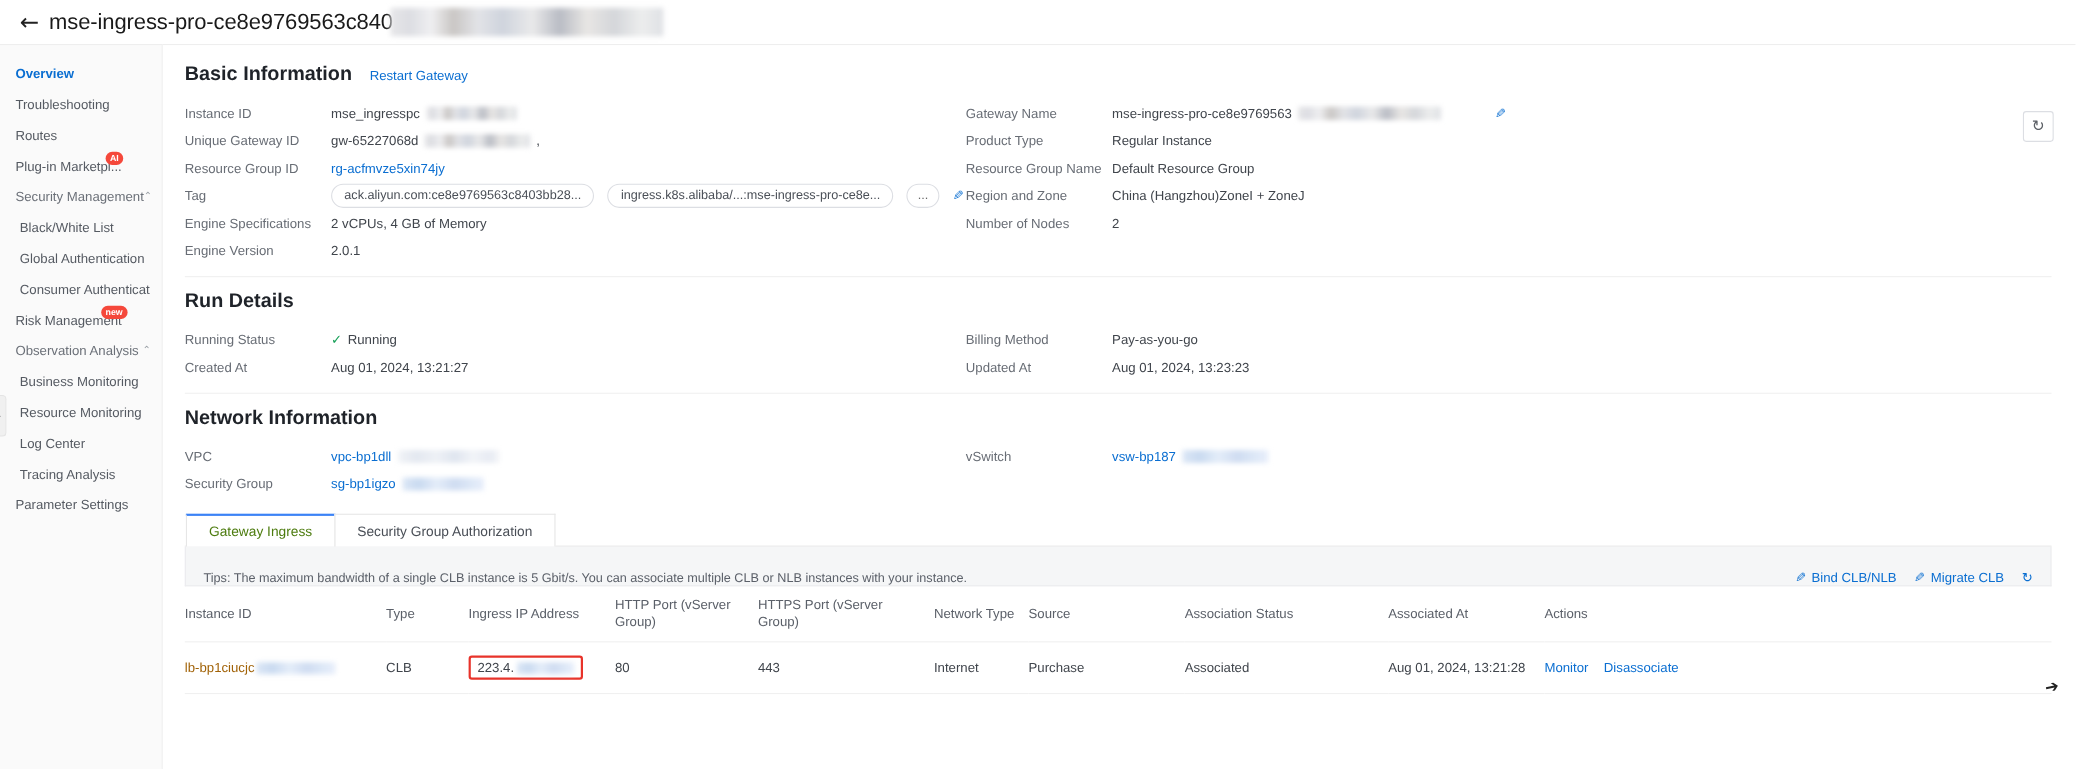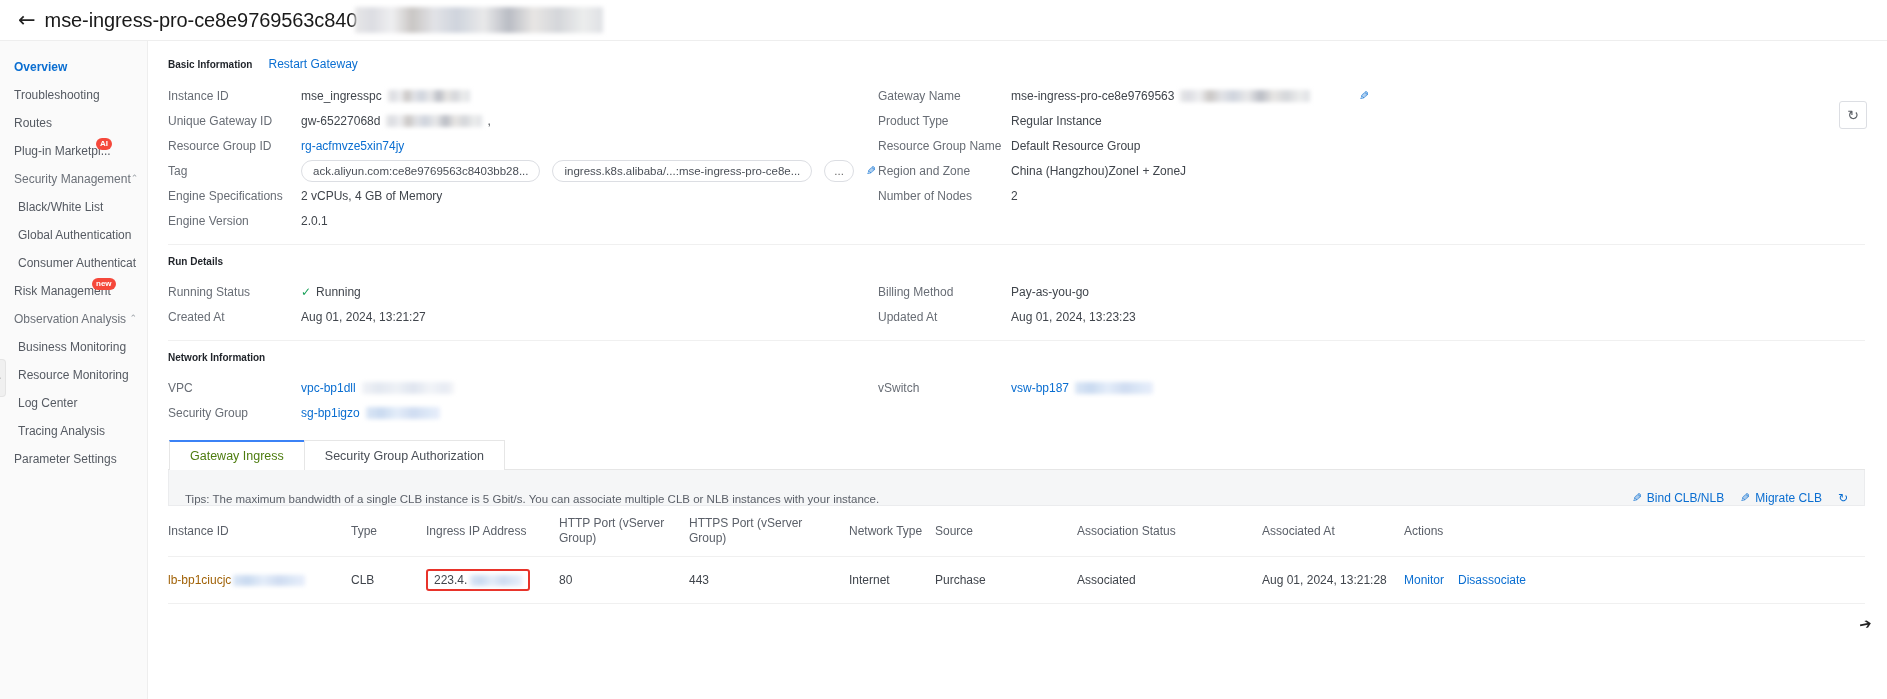--- a/index.html
+++ b/index.html
@@ -156,21 +156,21 @@
     font-family: "DejaVu Sans", sans-serif;
   }
 
   .sec-head {
     display: flex;
     align-items: baseline;
     gap: 16px;
     margin: 0 0 12px 0;
   }
   .sec-title {
-    font-size: 10px;
+    font-size: 18px;
     font-weight: bold;
     color: #1f2329;
   }
   .link { color: #0a6ed1; cursor: pointer; }
 
   .grid2 {
     display: grid;
     grid-template-columns: 710px 1fr;
     column-gap: 0;
   }

